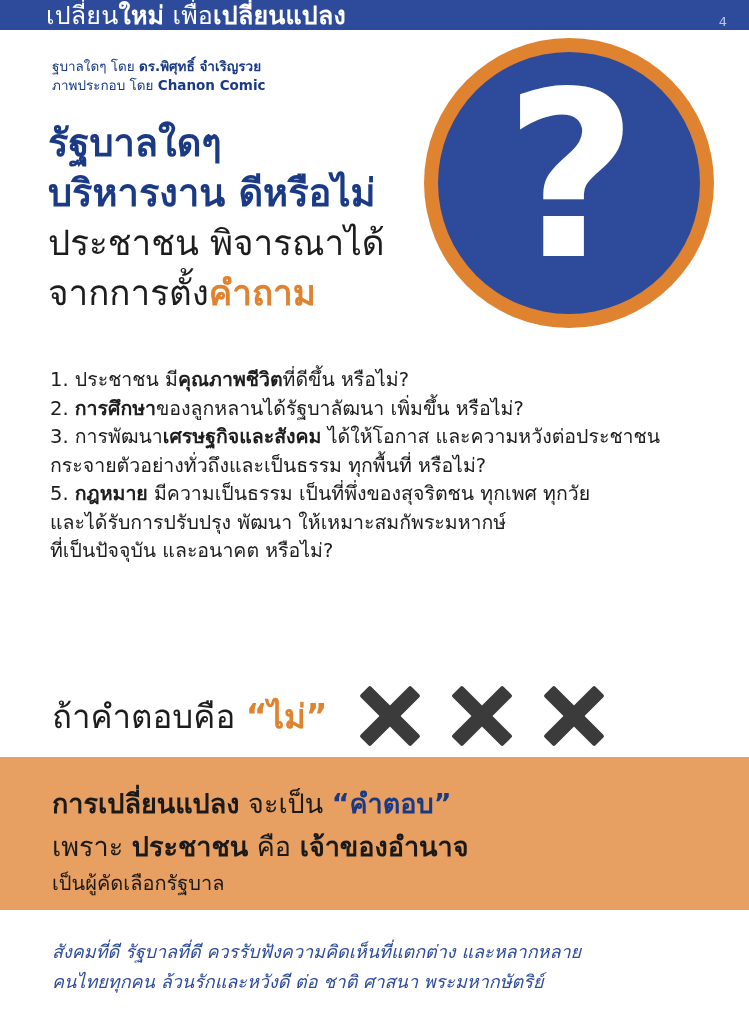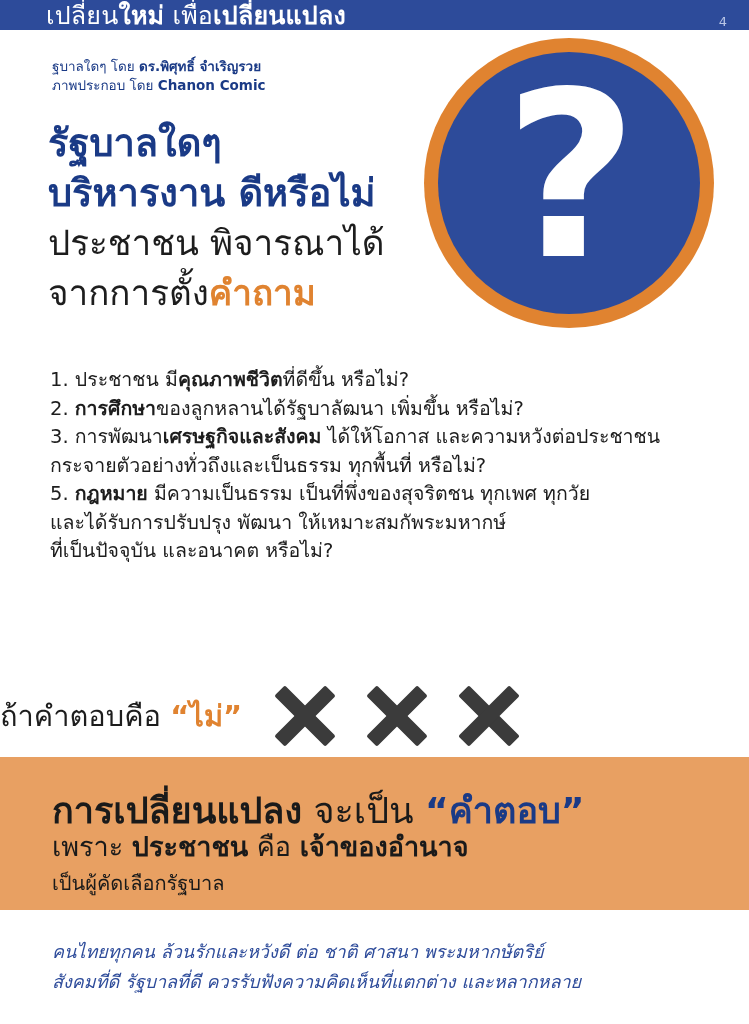--- a/index.html
+++ b/index.html
@@ -146,21 +146,22 @@
   .answer-row {
     position: absolute;
     left: 0;
     top: 676px;
     width: 749px;
     height: 80px;
     display: flex;
     align-items: center;
   }
   .answer-text {
-    font-size: 29px;
+    margin-left: 52px;
+    font-size: 33px;
     color: #1d1d1d;
     white-space: nowrap;
   }
   .answer-text .quote {
     color: #e08330;
     font-weight: bold;
   }
   .xmarks {
     display: flex;
     gap: 30px;
@@ -191,21 +192,21 @@
     position: absolute;
     left: 0;
     top: 757px;
     width: 749px;
     height: 153px;
     background: #e8a062;
   }
   .orange-panel .p1 {
     position: absolute;
     left: 52px; top: 25px;
-    font-size: 36px;
+    font-size: 27px;
     color: #1a1a1a;
     white-space: nowrap;
   }
   .orange-panel .p1 .b { font-weight: bold; }
   .orange-panel .p1 .blue { color: #1a3a86; font-weight: bold; }
   .orange-panel .p2 {
     position: absolute;
     left: 52px; top: 68px;
     font-size: 27px;
     color: #1a1a1a;
@@ -301,17 +302,17 @@
     <div class="p1">
       <span class="b">การเปลี่ยนแปลง</span><span> จะเป็น </span><span class="blue">“คำตอบ”</span>
     </div>
     <div class="p2">
       <span>เพราะ </span><span class="b">ประชาชน</span><span> คือ </span><span class="b">เจ้าของอำนาจ</span>
     </div>
     <div class="p3">เป็นผู้คัดเลือกรัฐบาล</div>
   </div>
 
   <div class="footer-note">
+    <span class="line">สังคมที่ดี รัฐบาลที่ดี ควรรับฟังความคิดเห็นที่แตกต่าง และหลากหลาย</span>
     <span class="line">คนไทยทุกคน ล้วนรักและหวังดี ต่อ ชาติ ศาสนา พระมหากษัตริย์</span>
-    <span class="line">สังคมที่ดี รัฐบาลที่ดี ควรรับฟังความคิดเห็นที่แตกต่าง และหลากหลาย</span>
   </div>
 
 </div>
 
 </body></html>

